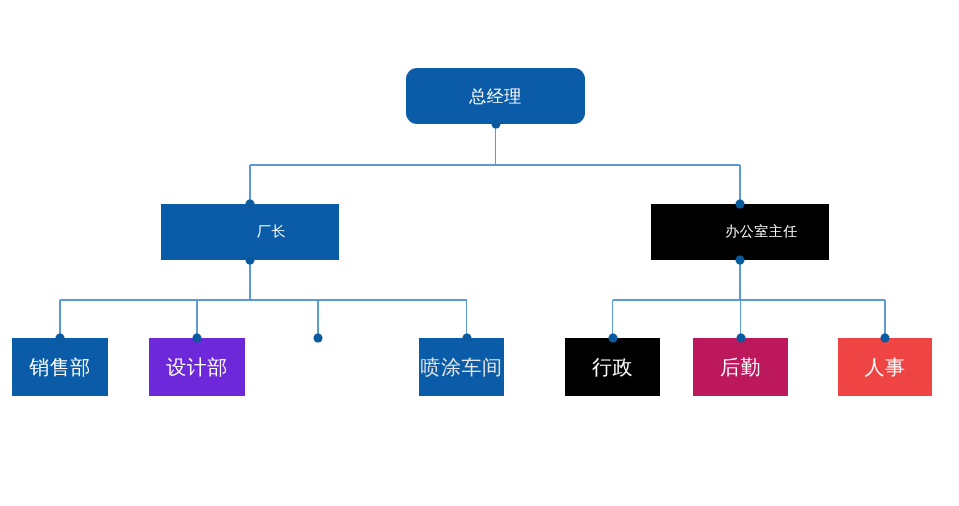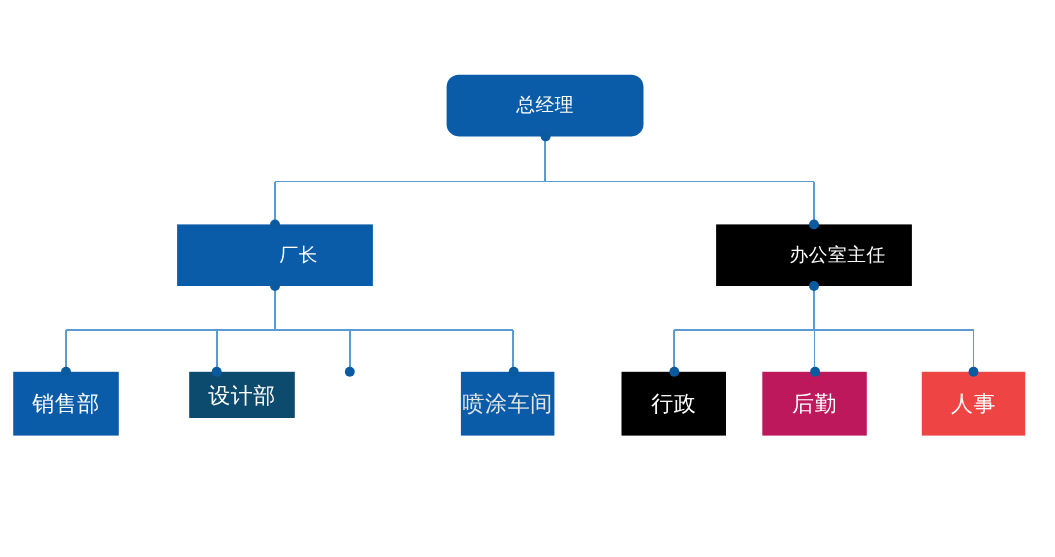--- a/index.html
+++ b/index.html
@@ -37,21 +37,21 @@
     line-height: 1.1;
     letter-spacing: 0.5px;
     white-space: nowrap;
     z-index: 2;
   }
   .node.level-0 {
     font-size: 17px;
     border-radius: 11px;
   }
   .node.level-1 {
-    font-size: 17px;
+    font-size: 14px;
     padding-left: 43px;
   }
   .node.level-2 {
     font-size: 20px;
   }
   .node-label {
     display: block;
     text-align: center;
   }
   .dot {
@@ -90,21 +90,21 @@
     </div>
     <div class="node level-1" style="left: 161px; top: 204px; width: 178px; height: 56px; background: rgb(11, 92, 168); color: rgb(255, 255, 255);">
       <span class="node-label">厂长</span>
     </div>
     <div class="node level-1" style="left: 651px; top: 204px; width: 178px; height: 56px; background: #000000; color: rgb(255, 255, 255);">
       <span class="node-label">办公室主任</span>
     </div>
     <div class="node level-2" style="left: 12px; top: 338px; width: 96px; height: 58px; background: rgb(11, 92, 168); color: rgb(255, 255, 255);">
       <span class="node-label">销售部</span>
     </div>
-    <div class="node level-2" style="left: 149px; top: 338px; width: 96px; height: 42px; background: #0c4a6e; color: rgb(255, 255, 255); margin-left: 23px;">
+    <div class="node level-2" style="left: 149px; top: 338px; width: 96px; height: 58px; background: #6d28d9; color: rgb(255, 255, 255);">
       <span class="node-label">设计部</span>
     </div>
     <div class="node level-2" style="left: 419px; top: 338px; width: 85px; height: 58px; background: rgb(11, 92, 168); color: #e5e5e5;">
       <span class="node-label">喷涂车间</span>
     </div>
     <div class="node level-2" style="left: 565px; top: 338px; width: 95px; height: 58px; background: #000000; color: rgb(255, 255, 255);">
       <span class="node-label">行政</span>
     </div>
     <div class="node level-2" style="left: 693px; top: 338px; width: 95px; height: 58px; background: #be185d; color: rgb(255, 255, 255);">
       <span class="node-label">后勤</span>

